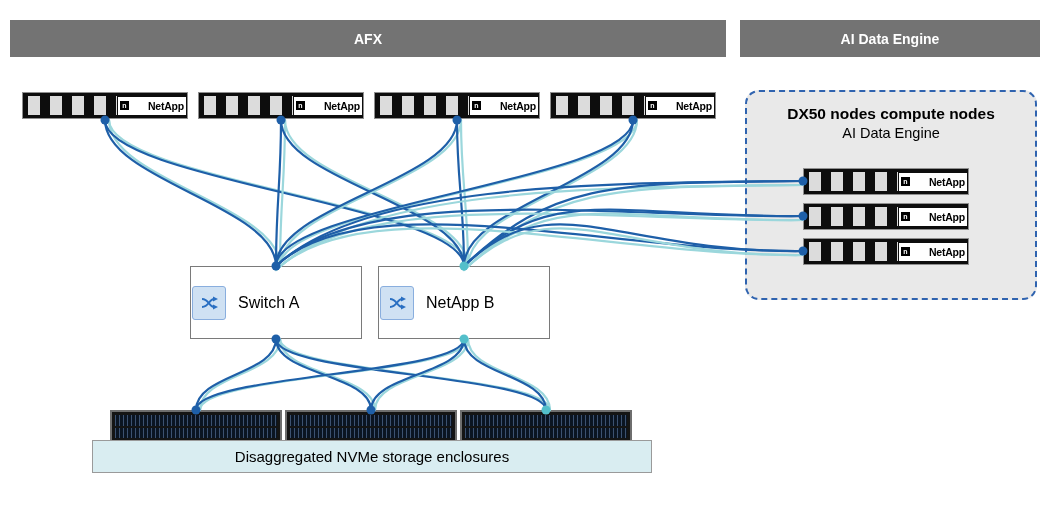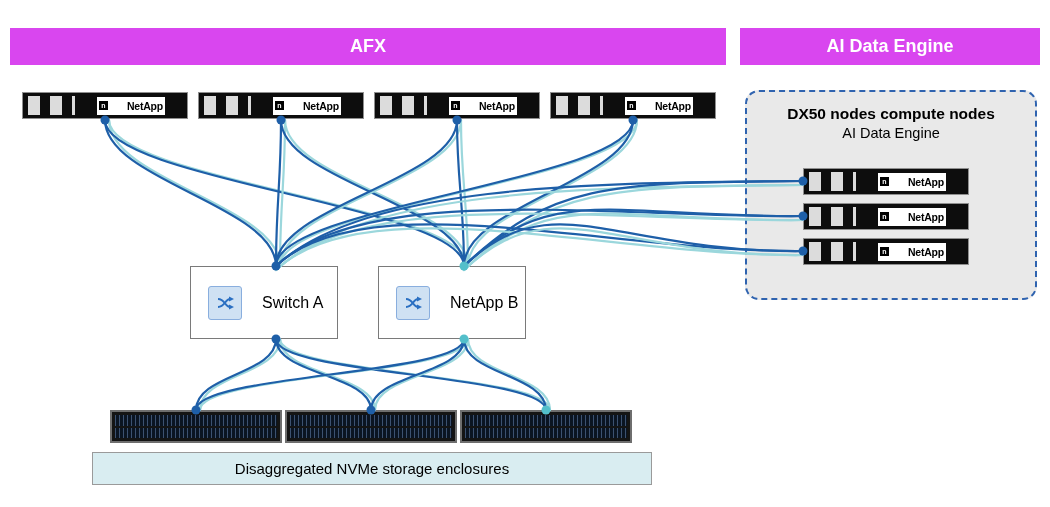--- a/index.html
+++ b/index.html
@@ -1,55 +1,55 @@
 <!DOCTYPE html>
 <html><head>
 <meta charset="utf-8">
 <style>
   *{box-sizing:border-box;margin:0;padding:0}
   body{font-family:"Liberation Sans",sans-serif;background:#ffffff}
   .canvas{position:relative;width:1050px;height:507px;background:#ffffff;overflow:hidden}
 
-  .hdr{position:absolute;top:28px;height:37px;background:#d946ef;color:#fff;
-       font-weight:bold;font-size:18px;display:flex;align-items:center;justify-content:center;z-index:2}
+  .hdr{position:absolute;top:20px;height:37px;background:#737373;color:#fff;
+       font-weight:bold;font-size:14px;display:flex;align-items:center;justify-content:center;z-index:2}
   #hdr-afx{left:10px;width:716px}
   #hdr-aide{left:740px;width:300px}
 
   .node{position:absolute;width:166px;height:27px;background:#0d0d0d;border:1px solid #8f8f8f;
         display:flex;align-items:center;z-index:2}
   .bays{flex:1;height:19px;margin-left:5px;
         background:repeating-linear-gradient(90deg,#dcdcdc 0 12px,#0d0d0d 12px 22px)}
   .badge{width:68px;height:18px;background:#fff;display:flex;align-items:center;justify-content:center;
-         gap:19px;margin:0 22px}
+         gap:19px;margin:0 1px}
   .badge .mark{width:9px;height:9px;background:#000;color:#fff;font-size:7px;line-height:9px;
                text-align:center;font-weight:bold}
   .badge .nm{font-size:10.5px;font-weight:bold;color:#000;letter-spacing:-0.2px}
 
   #cn1{left:22px;top:92px}  #cn2{left:198px;top:92px}
   #cn3{left:374px;top:92px} #cn4{left:550px;top:92px}
   #dxn1{left:803px;top:168px} #dxn2{left:803px;top:203px} #dxn3{left:803px;top:238px}
 
   .panel{position:absolute;left:745px;top:90px;width:292px;height:210px;background:#e9e9e9;
          border:2px dashed #2f63af;border-radius:14px;z-index:1}
   .panel-title{margin-top:13px;text-align:center;font-weight:bold;font-size:15.5px;color:#000}
   .panel-sub{text-align:center;font-size:14.5px;margin-top:2px;color:#000}
 
-  .switch{position:absolute;width:148px;height:73px;background:#fff;border:1px solid #7a7a7a;
-          display:flex;align-items:center;gap:20px;padding-left:17px;z-index:2}
+  .switch{position:absolute;width:172px;height:73px;background:#fff;border:1px solid #7a7a7a;
+          display:flex;align-items:center;gap:12px;padding-left:1px;z-index:2}
   #switch-a{left:190px;top:266px} #switch-b{left:378px;top:266px}
   .swicon{width:34px;height:34px;background:#cfe1f3;border:1px solid #89aede;border-radius:3px;
           display:flex;align-items:center;justify-content:center}
   .swlabel{font-size:16px;color:#000}
 
   .shelf{position:absolute;width:172px;height:33px;background:#141414;border:2px solid #6e6e6e;
          display:flex;flex-direction:column;gap:2px;padding:3px;z-index:2}
   #shelf1{left:110px;top:410px} #shelf2{left:285px;top:410px} #shelf3{left:460px;top:410px}
   .srow{flex:1;background:repeating-linear-gradient(90deg,#3c5170 0 1px,#0a1422 1px 4px)}
 
-  .stlabel{position:absolute;left:92px;top:452px;width:560px;height:33px;background:#d9edf1;
+  .stlabel{position:absolute;left:92px;top:440px;width:560px;height:33px;background:#d9edf1;
            border:1px solid #9a9a9a;display:flex;align-items:center;justify-content:center;
            font-size:15px;color:#000;z-index:2}
 
   #wires{position:absolute;left:0;top:0;width:1050px;height:507px;pointer-events:none;z-index:3}
 </style>
 </head>
 <body>
 
 <div class="canvas">
 

